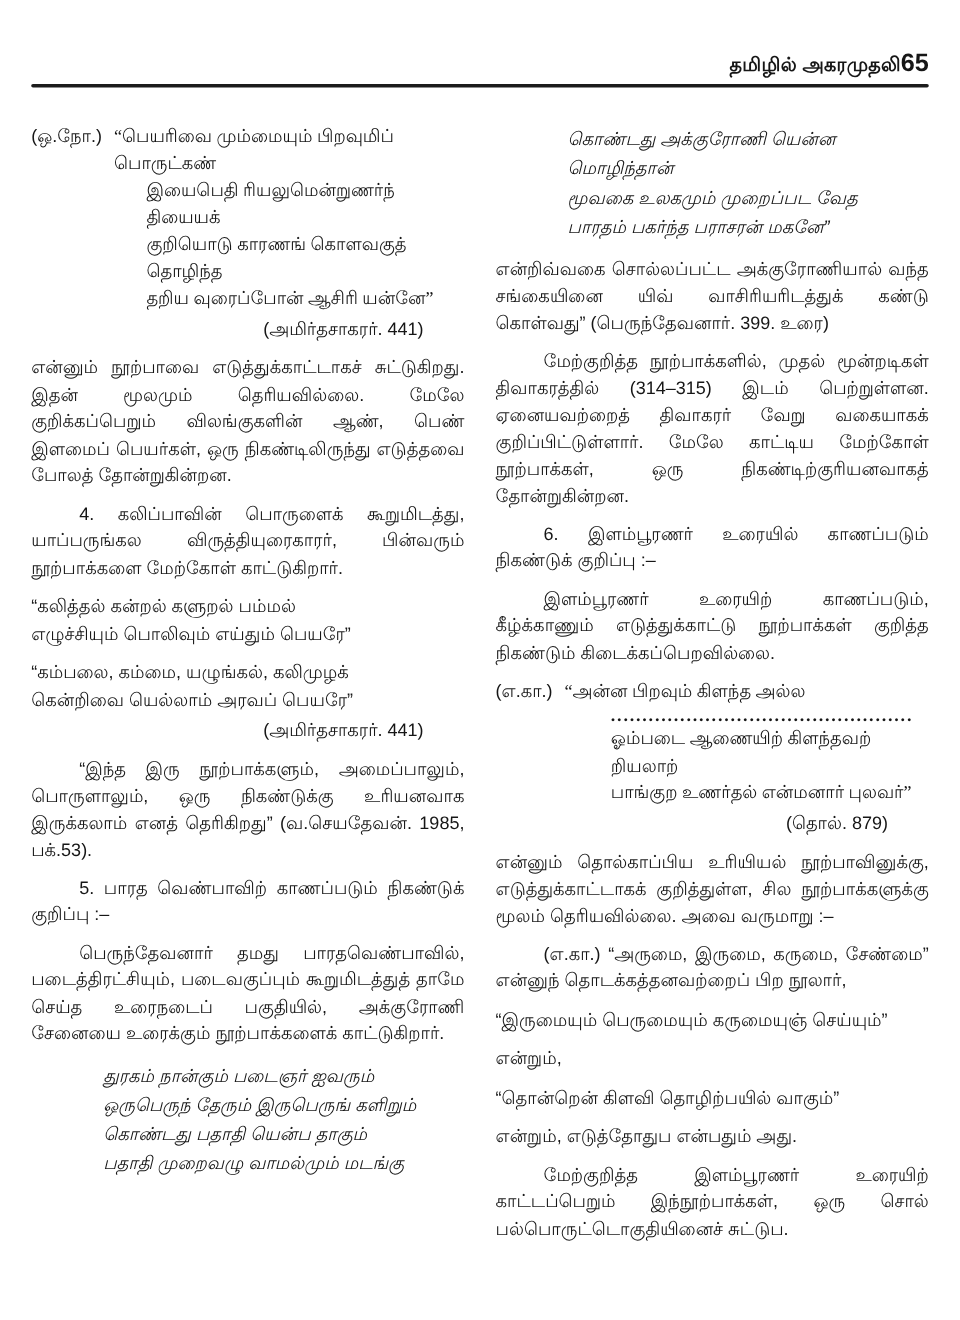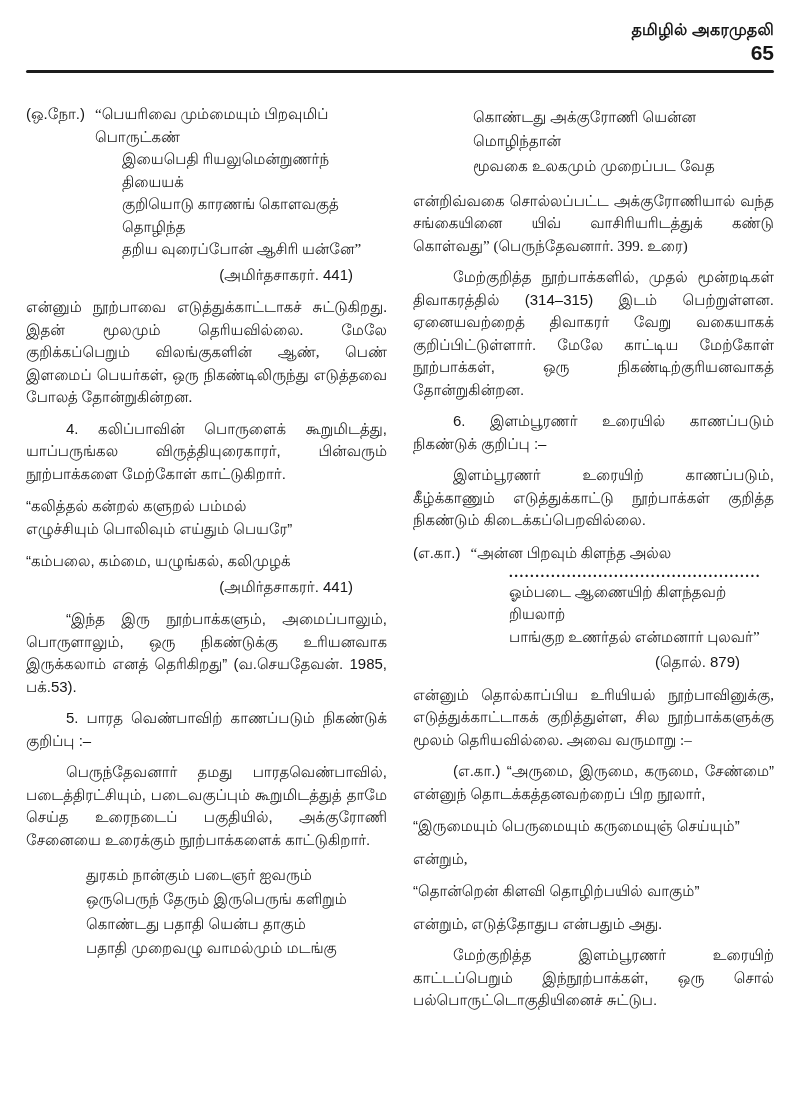--- a/index.html
+++ b/index.html
@@ -2,37 +2,37 @@
 <html><head>
 <meta charset="utf-8">
 <style>
   html,body{margin:0;padding:0;}
   body{
     width:800px;height:1100px;overflow:hidden;
     background:#ffffff;color:#161616;
     font-family:"Liberation Sans","DejaVu Sans",sans-serif;
   }
   .page{padding:16px 26px 0 26px;}
-  .header{display:flex;justify-content:flex-end;align-items:flex-end;margin-top:5px;flex-direction:column;}
+  .header{display:flex;justify-content:flex-end;align-items:flex-end;margin-top:25px;}
   .header .title{font-size:16px;font-weight:bold;letter-spacing:.2px;}
   .header .pagenum{font-size:21px;font-weight:bold;}
   .rule{height:3px;background:#1c1c1c;margin-top:5px;border-radius:2px;}
   .columns{display:flex;gap:26px;margin-top:20px;}
   .col{width:361px;font-size:15px;line-height:1.5;text-align:justify;}
   p.para{margin:9px 0;text-indent:40px;}
-  p.para.noindent{text-indent:0;font-family:Liberation Serif, serif;}
+  p.para.noindent{text-indent:0;}
   .quote{margin:10px 0;text-align:left;}
   .quote .qrow{display:flex;align-items:flex-start;}
   .quote .qlabel{flex:0 0 auto;margin-right:10px;white-space:nowrap;}
   .quote .line{}
   .quote.hanging .line{margin-left:96px;font-family:Liberation Serif, serif;}
   .quote.hanging .qrow .line{margin-left:0;}
   .quote .line.dots{letter-spacing:1.5px;font-weight:bold;line-height:1.1;}
   .citation{text-align:right;padding-right:34px;margin-top:3px;}
-  .verse{margin:12px 0;text-align:left;line-height:1.62;}
+  .verse{margin:12px 0;text-align:left;line-height:1.62;font-style:italic;}
   .verse .line{margin-left:60px;}
 </style>
 </head>
 <body>
 
 <div class="page">
   <div class="header">
     <span class="title">தமிழில் அகரமுதலி</span>
     <span class="pagenum">65</span>
   </div>
@@ -50,36 +50,38 @@
           <div class="citation">(அமிர்தசாகரர். 441)</div>
         </div>
         <p class="para noindent">என்னும் நூற்பாவை எடுத்துக்காட்டாகச் சுட்டுகிறது. இதன் மூலமும் தெரியவில்லை. மேலே குறிக்கப்பெறும் விலங்குகளின் ஆண், பெண் இளமைப் பெயர்கள், ஒரு நிகண்டிலிருந்து எடுத்தவை போலத் தோன்றுகின்றன.</p>
         <p class="para">4. கலிப்பாவின் பொருளைக் கூறுமிடத்து, யாப்பருங்கல விருத்தியுரைகாரர், பின்வரும் நூற்பாக்களை மேற்கோள் காட்டுகிறார்.</p>
         <div class="quote">
           <div class="line">“கலித்தல் கன்றல் களுறல் பம்மல்</div>
           <div class="line">எழுச்சியும் பொலிவும் எய்தும் பெயரே”</div>
         </div>
         <div class="quote">
           <div class="line">“கம்பலை, கம்மை, யழுங்கல், கலிமுழக்</div>
+          <div class="line">கென்றிவை யெல்லாம் அரவப் பெயரே”</div>
           <div class="citation">(அமிர்தசாகரர். 441)</div>
         </div>
         <p class="para">“இந்த இரு நூற்பாக்களும், அமைப்பாலும், பொருளாலும், ஒரு நிகண்டுக்கு உரியனவாக இருக்கலாம் எனத் தெரிகிறது” (வ.செயதேவன். 1985, பக்.53).</p>
         <p class="para">5. பாரத வெண்பாவிற் காணப்படும் நிகண்டுக் குறிப்பு :–</p>
         <p class="para">பெருந்தேவனார் தமது பாரதவெண்பாவில், படைத்திரட்சியும், படைவகுப்பும் கூறுமிடத்துத் தாமே செய்த உரைநடைப் பகுதியில், அக்குரோணி சேனையை உரைக்கும் நூற்பாக்களைக் காட்டுகிறார்.</p>
         <div class="verse">
           <div class="line">துரகம் நான்கும் படைஞர் ஐவரும்</div>
           <div class="line">ஒருபெருந் தேரும் இருபெருங் களிறும்</div>
           <div class="line">கொண்டது பதாதி யென்ப தாகும்</div>
           <div class="line">பதாதி முறைவழு வாமல்மும் மடங்கு</div>
         </div>
       </div>
     <div class="col" id="col-right">
         <div class="verse">
           <div class="line">கொண்டது அக்குரோணி யென்ன மொழிந்தான்</div>
           <div class="line">மூவகை உலகமும் முறைப்பட வேத</div>
+          <div class="line">பாரதம் பகர்ந்த பராசரன் மகனே”</div>
         </div>
         <p class="para noindent">என்றிவ்வகை சொல்லப்பட்ட அக்குரோணியால் வந்த சங்கையினை யிவ் வாசிரியரிடத்துக் கண்டு கொள்வது” (பெருந்தேவனார். 399. உரை)</p>
         <p class="para">மேற்குறித்த நூற்பாக்களில், முதல் மூன்றடிகள் திவாகரத்தில் (314–315) இடம் பெற்றுள்ளன. ஏனையவற்றைத் திவாகரர் வேறு வகையாகக் குறிப்பிட்டுள்ளார். மேலே காட்டிய மேற்கோள் நூற்பாக்கள், ஒரு நிகண்டிற்குரியனவாகத் தோன்றுகின்றன.</p>
         <p class="para">6. இளம்பூரணர் உரையில் காணப்படும் நிகண்டுக் குறிப்பு :–</p>
         <p class="para">இளம்பூரணர் உரையிற் காணப்படும், கீழ்க்காணும் எடுத்துக்காட்டு நூற்பாக்கள் குறித்த நிகண்டும் கிடைக்கப்பெறவில்லை.</p>
         <div class="quote hanging">
           <div class="qrow">
             <span class="qlabel">(எ.கா.)</span>
             <span class="line">“அன்ன பிறவும் கிளந்த அல்ல</span>
           </div>

